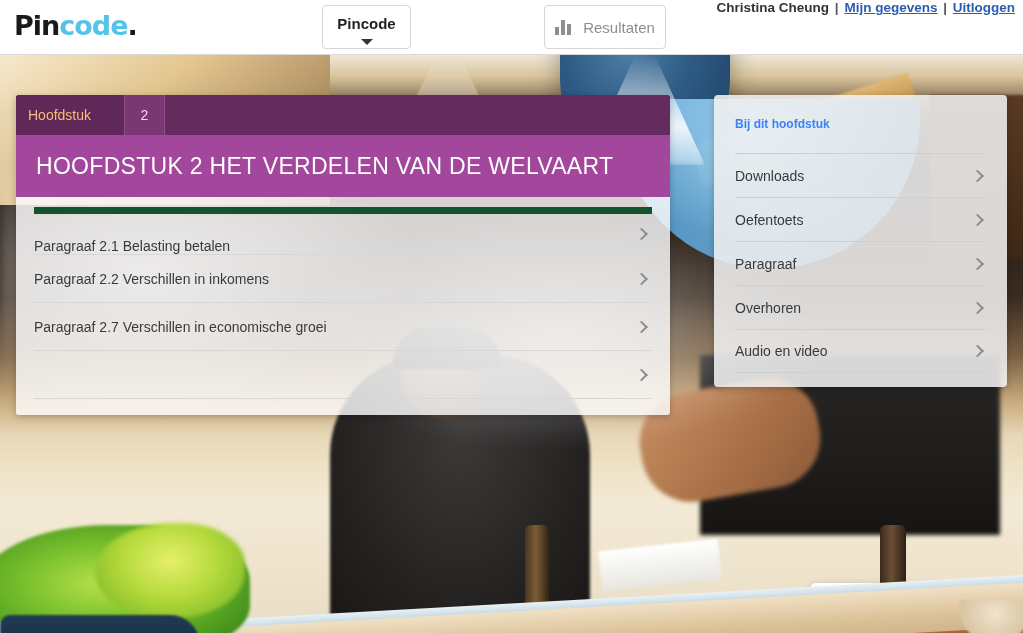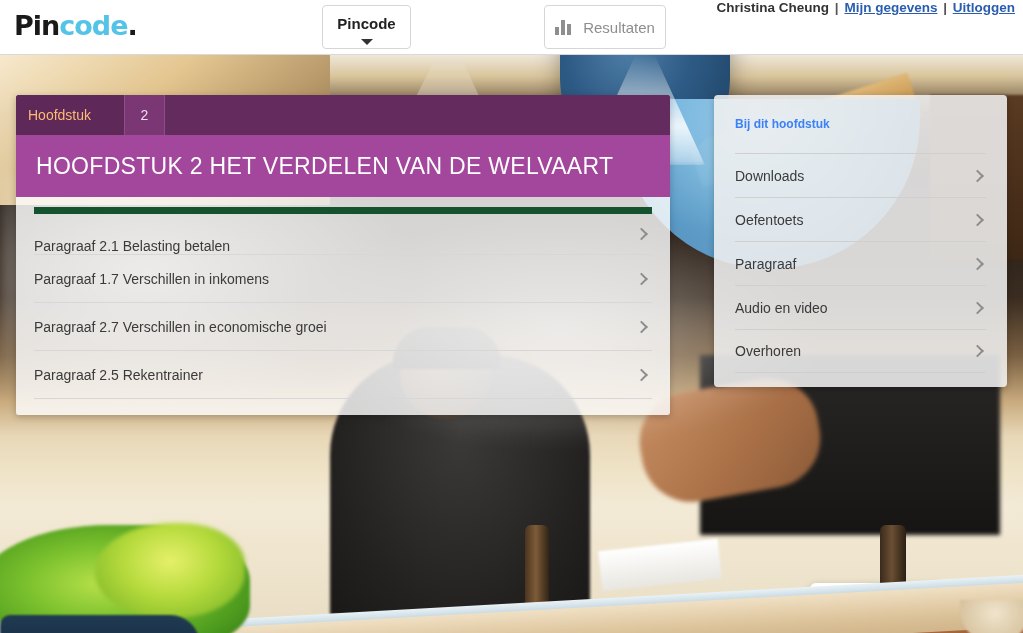--- a/index.html
+++ b/index.html
@@ -471,29 +471,28 @@
   <div id="chapter-title">
     <span>HOOFDSTUK 2 HET VERDELEN VAN DE WELVAART</span>
   </div>
 
   <div id="paragraph-list">
     <div class="para-item">
       <span>Paragraaf 2.1 Belasting betalen</span>
       <span class="chev"></span>
     </div>
     <div class="para-item">
-      <span>Paragraaf 1.7 Verschillen in inkomens</span>
+      <span>Paragraaf 2.2 Verschillen in inkomens</span>
       <span class="chev"></span>
     </div>
     <div class="para-item">
       <span>Paragraaf 2.7 Verschillen in economische groei</span>
       <span class="chev"></span>
     </div>
     <div class="para-item">
-      <span>Paragraaf 2.5 Rekentrainer</span>
       <span class="chev"></span>
     </div>
   </div>
 </div>
 
 <div id="side-panel">
   <div id="side-title">
     <span>Bij dit hoofdstuk</span>
   </div>
 
@@ -503,20 +502,20 @@
   </div>
   <div class="side-item">
     <span>Oefentoets</span>
     <span class="side-chev"></span>
   </div>
   <div class="side-item">
     <span>Paragraaf</span>
     <span class="side-chev"></span>
   </div>
   <div class="side-item">
+    <span>Overhoren</span>
+    <span class="side-chev"></span>
+  </div>
+  <div class="side-item">
     <span>Audio en video</span>
     <span class="side-chev"></span>
   </div>
-  <div class="side-item">
-    <span>Overhoren</span>
-    <span class="side-chev"></span>
-  </div>
 </div>
 
 </body></html>

